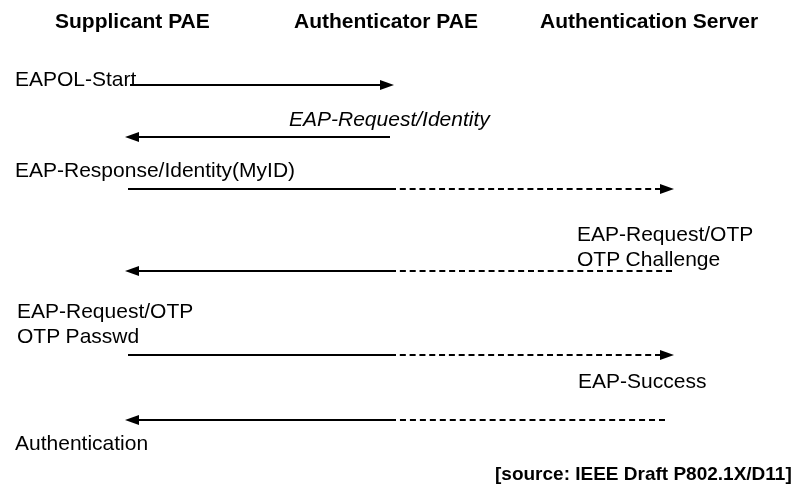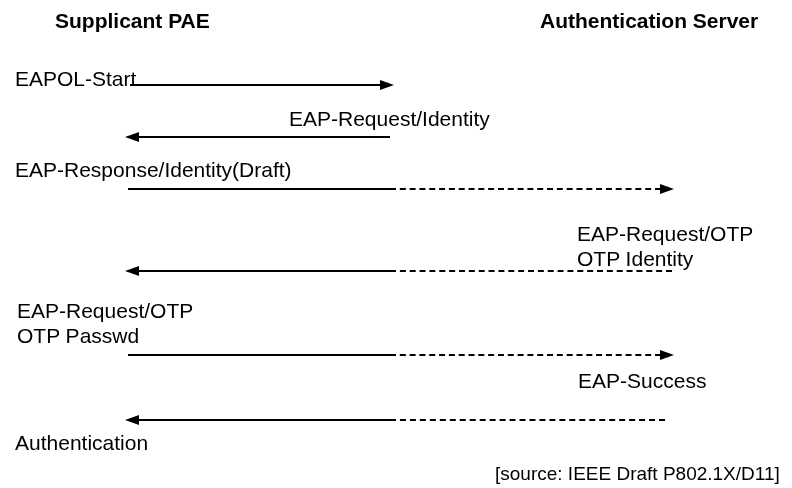--- a/index.html
+++ b/index.html
@@ -46,44 +46,45 @@
   }
   .head.r { border-left: 14px solid #000000; }
   .head.l { border-right: 14px solid #000000; }
 </style>
 </head>
 <body>
 
 <div class="canvas">
 
   <div class="lbl hdr" style="left:55px; top:8px;">Supplicant PAE</div>
+  <div class="lbl hdr" style="left:294px; top:8px;">Authenticator PAE</div>
   <div class="lbl hdr" style="left:540px; top:8px;text-align:center;">Authentication Server</div>
 
   <div class="lbl" style="left:15px; top:54px;margin-top:12px;">EAPOL-Start</div>
   <div>
     <div class="line" style="left:130px; top:84px; width:251px;"></div>
     <div class="head r" style="left:380px; top:80px;"></div>
   </div>
 
-  <div class="lbl" style="left:289px; top:106px;">EAP-Request/Identity</div>
+  <div class="lbl" style="left:289px; top:106px;font-style:italic;">EAP-Request/Identity</div>
   <div>
     <div class="head l" style="left:125px; top:132px;"></div>
     <div class="line" style="left:138px; top:136px; width:252px;"></div>
   </div>
 
-  <div class="lbl" style="left:15px; top:157px;">EAP-Response/Identity(Draft)</div>
+  <div class="lbl" style="left:15px; top:157px;">EAP-Response/Identity(MyID)</div>
   <div>
     <div class="line" style="left:128px; top:188px; width:262px;"></div>
     <div class="line dashed" style="left:390px; top:188px; width:271px;"></div>
     <div class="head r" style="left:660px; top:184px;"></div>
   </div>
 
   <div class="lbl" style="left:577px; top:221px;">
     <div>EAP-Request/OTP</div>
-    <div>OTP Identity</div>
+    <div>OTP Challenge</div>
   </div>
   <div>
     <div class="head l" style="left:125px; top:266px;"></div>
     <div class="line" style="left:138px; top:270px; width:252px;"></div>
     <div class="line dashed" style="left:390px; top:270px; width:282px;"></div>
   </div>
 
   <div class="lbl" style="left:17px; top:298px;">
     <div>EAP-Request/OTP</div>
     <div>OTP Passwd</div>
@@ -97,15 +98,15 @@
   <div class="lbl" style="left:578px; top:368px;">EAP-Success</div>
   <div>
     <div class="head l" style="left:125px; top:415px;"></div>
     <div class="line" style="left:138px; top:419px; width:252px;"></div>
     <div class="line dashed" style="left:390px; top:419px; width:275px;"></div>
   </div>
 
   <div class="lbl" style="left:15px; top:430px;text-align:center;">
     <div>Authentication</div>
   </div>
-  <div class="lbl src" style="left:495px; top:461px;">[source: IEEE Draft P802.1X/D11]</div>
+  <div class="lbl src" style="left:495px; top:461px;font-weight:bold;">[source: IEEE Draft P802.1X/D11]</div>
 
 </div>
 
 </body></html>

